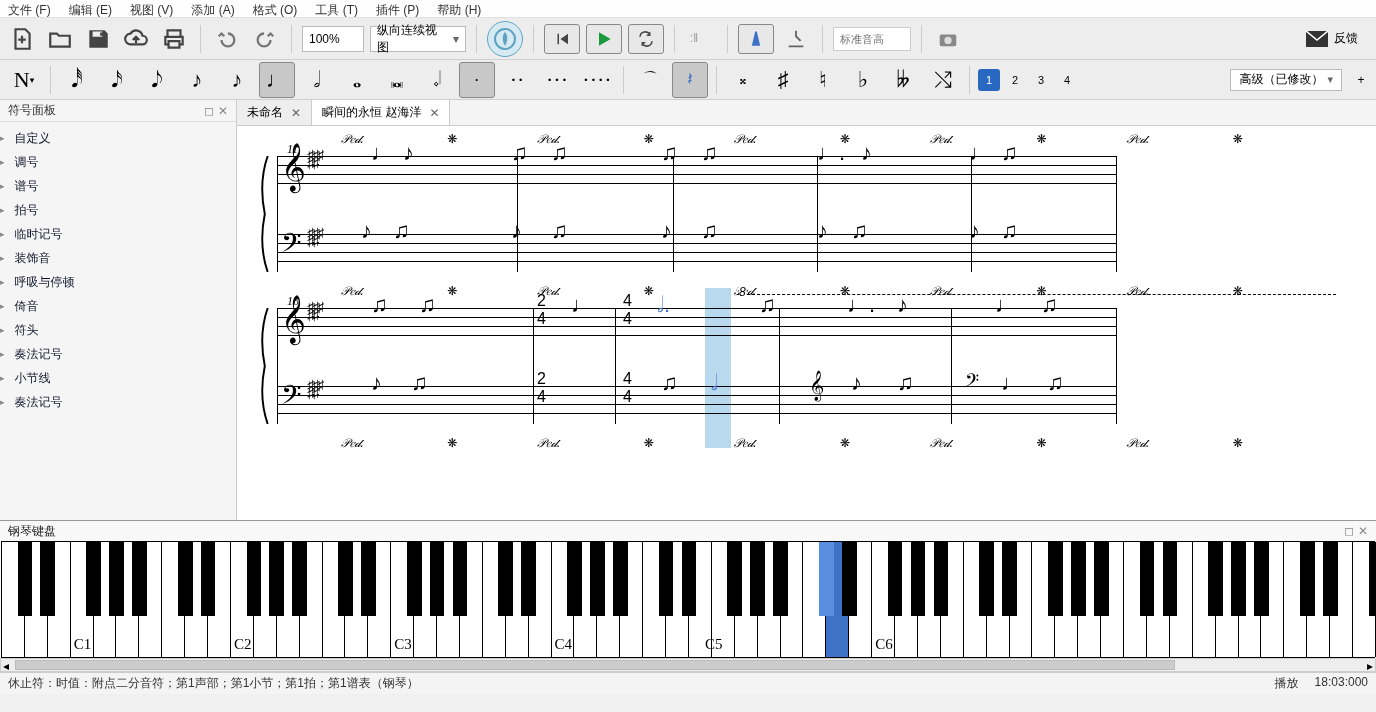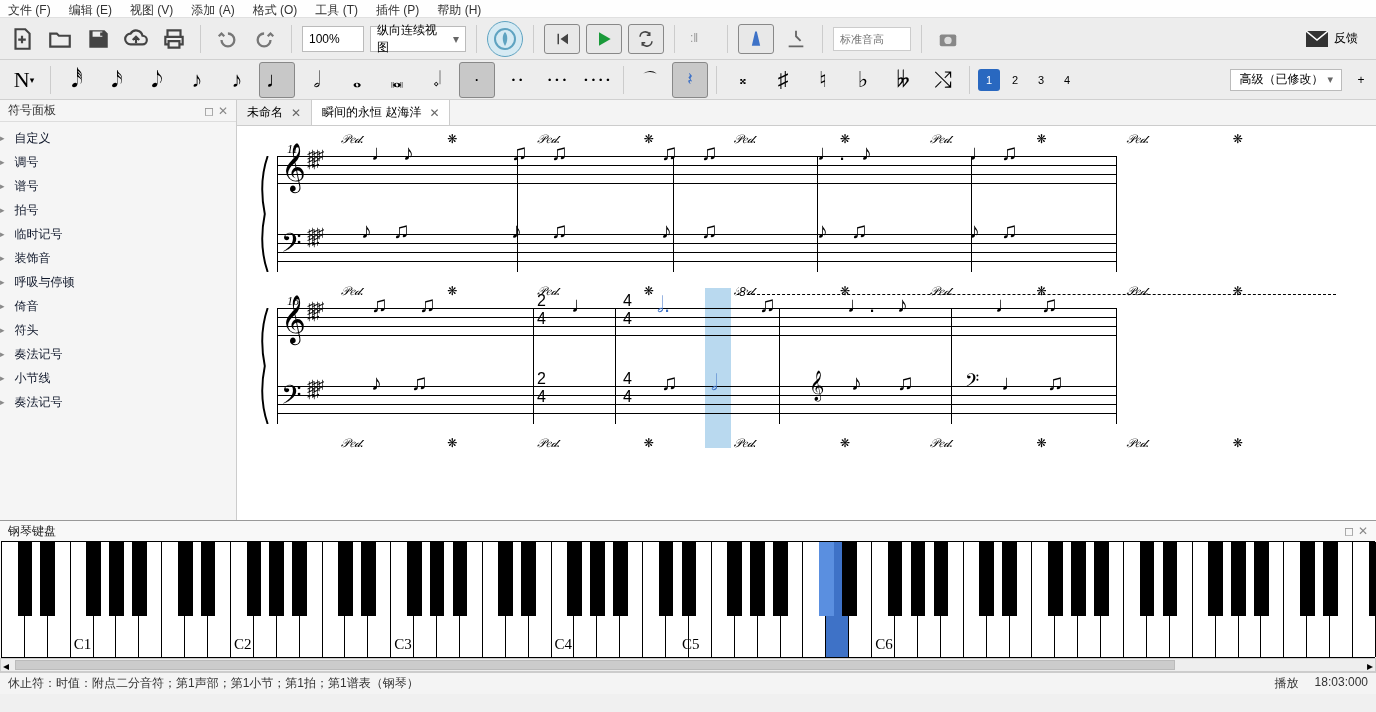--- a/index.html
+++ b/index.html
@@ -499,21 +499,21 @@
       <div class="black-key" style="left: 1206.37px; width: 14.656px;"></div>
       <div class="black-key" style="left: 1229.27px; width: 14.656px;"></div>
       <div class="black-key" style="left: 1252.17px; width: 14.656px;"></div>
       <div class="black-key" style="left: 1297.97px; width: 14.656px;"></div>
       <div class="black-key" style="left: 1320.87px; width: 14.656px;"></div>
       <div class="black-key" style="left: 1366.67px; width: 14.656px;"></div>
       <div class="oct-label" style="left: 71.7px;">C1</div>
       <div class="oct-label" style="left: 232px;">C2</div>
       <div class="oct-label" style="left: 392.3px;">C3</div>
       <div class="oct-label" style="left: 552.6px;">C4</div>
-      <div class="oct-label" style="left: 680px;">C5</div>
+      <div class="oct-label" style="left: 703px;">C5</div>
       <div class="oct-label" style="left: 873.2px;">C6</div>
     </div>
   <div class="hscroll">
       <span style="position:absolute;left:2px;top:0">◂</span>
       <div class="thumb" style="left:14px;right:200px"></div>
       <span style="position:absolute;right:2px;top:0">▸</span>
     </div>
 </div>
 
 <div class="statusbar">

